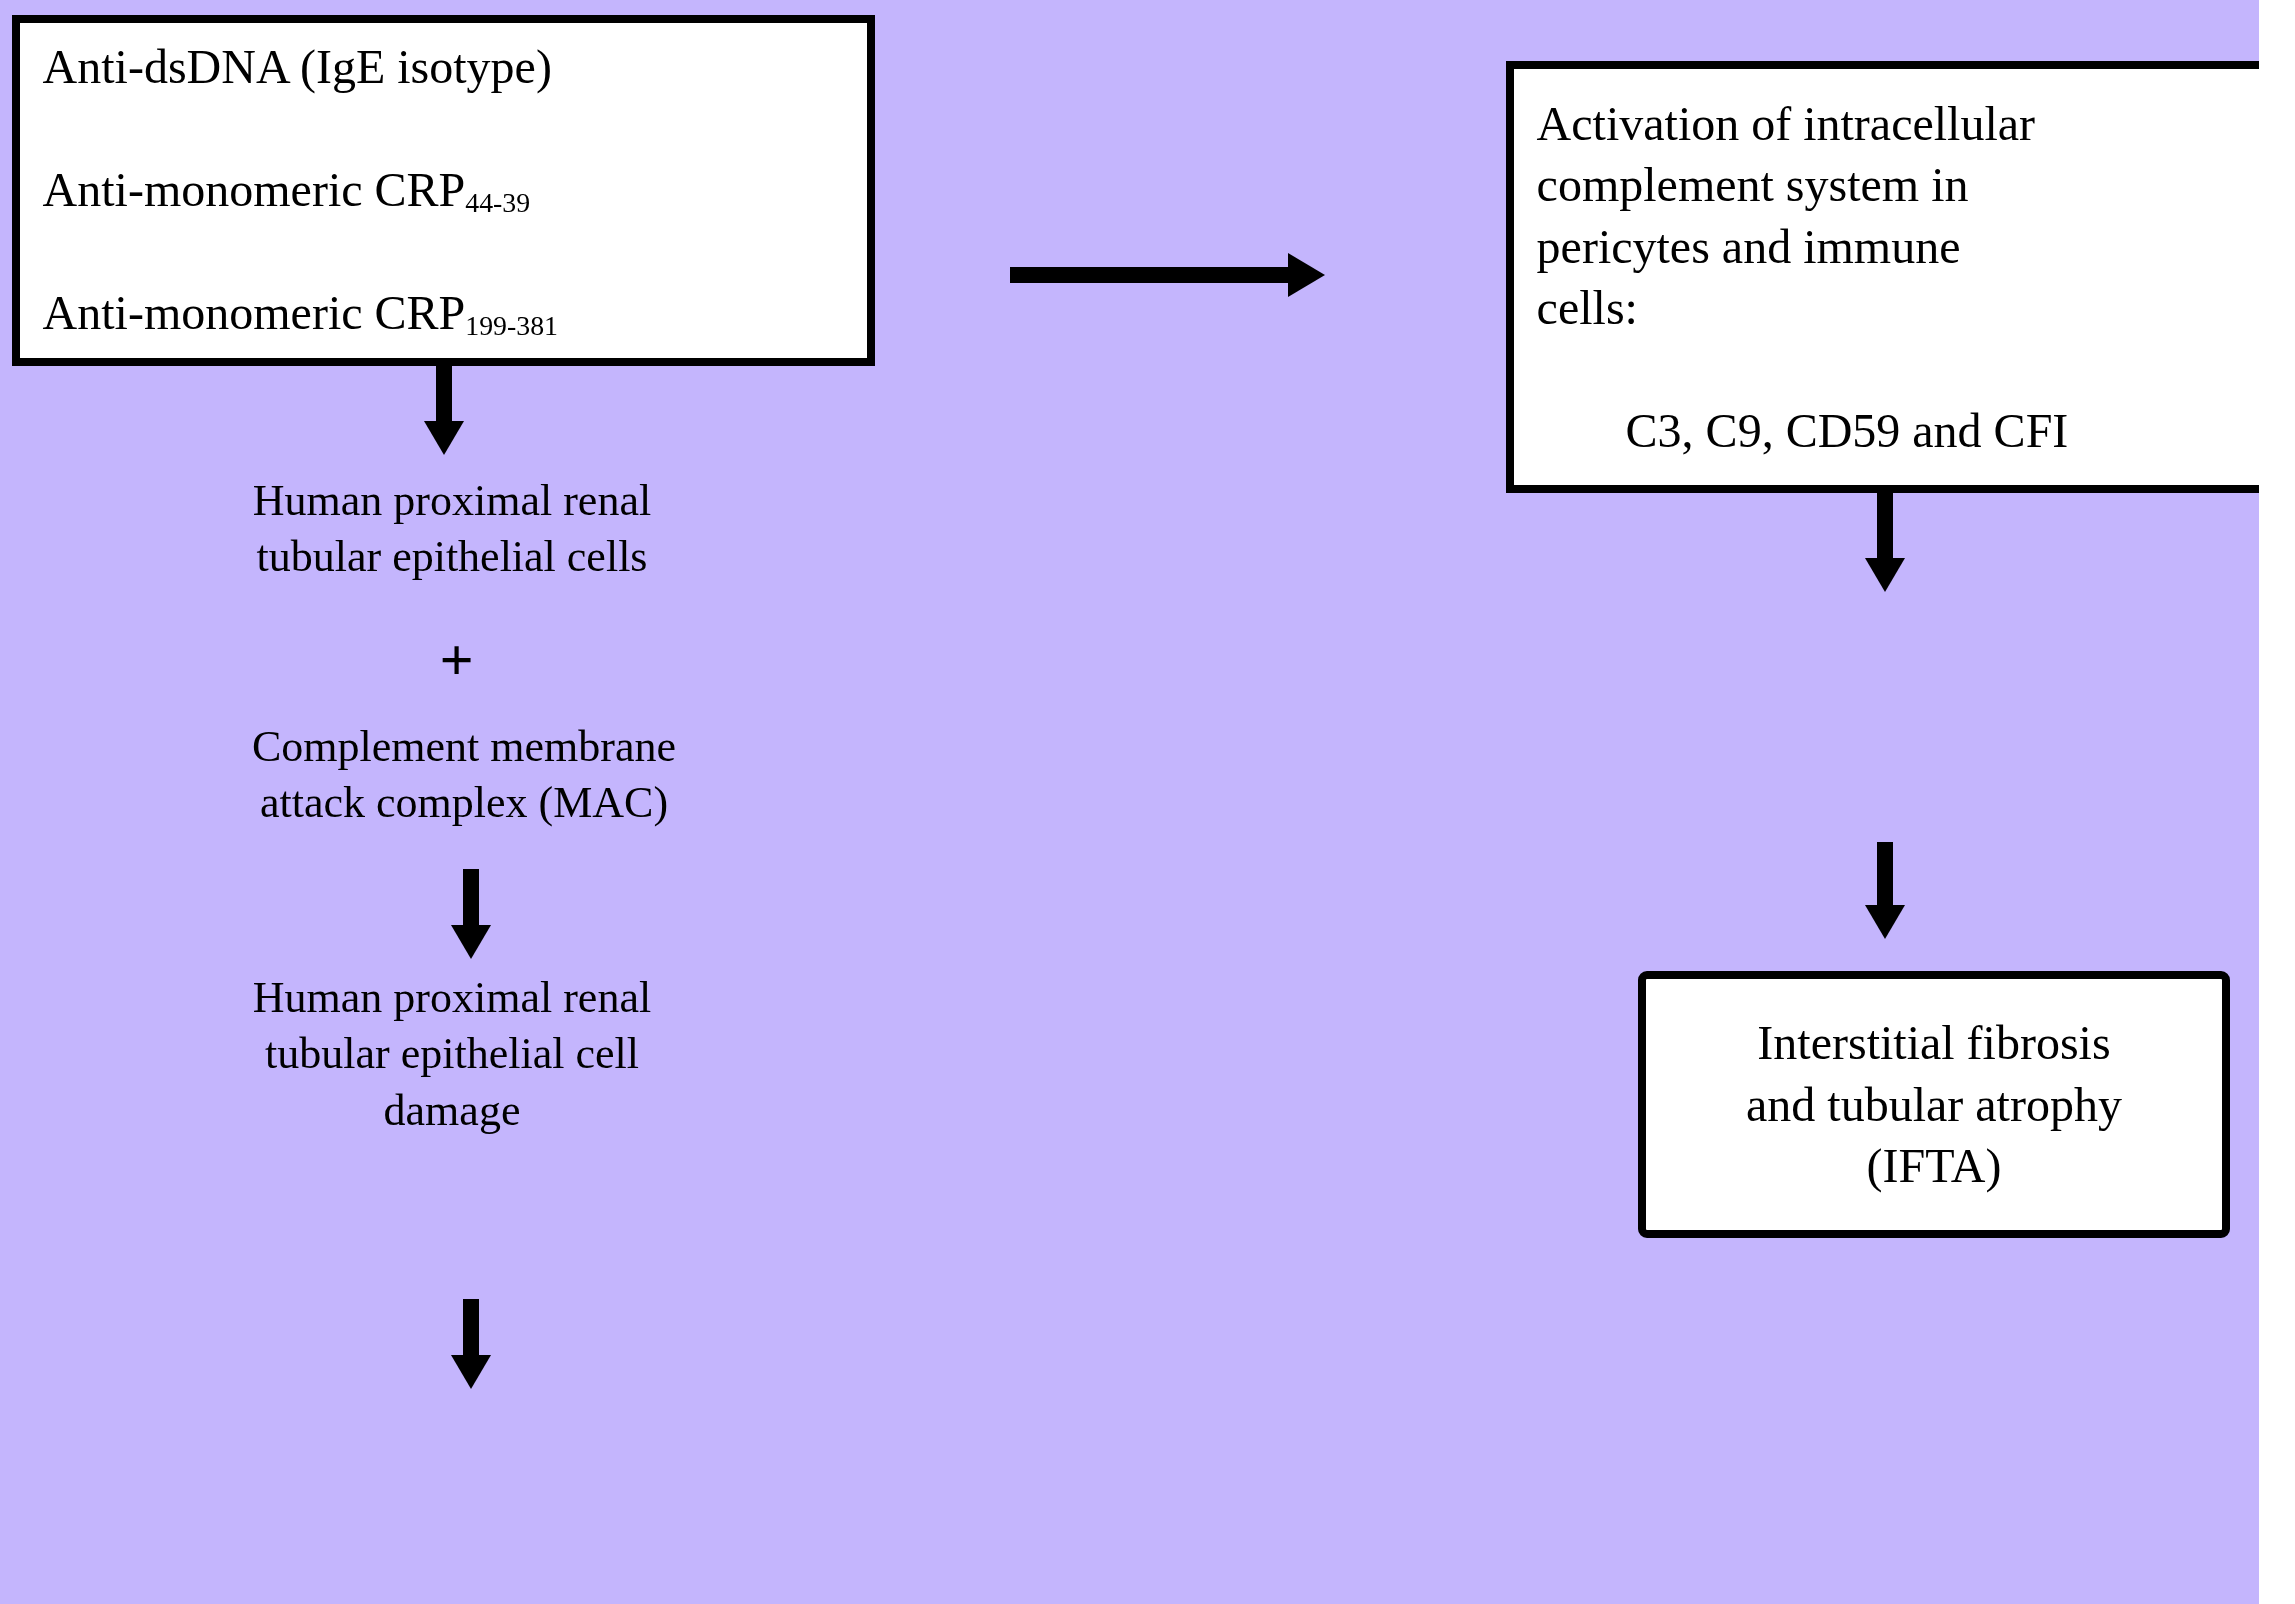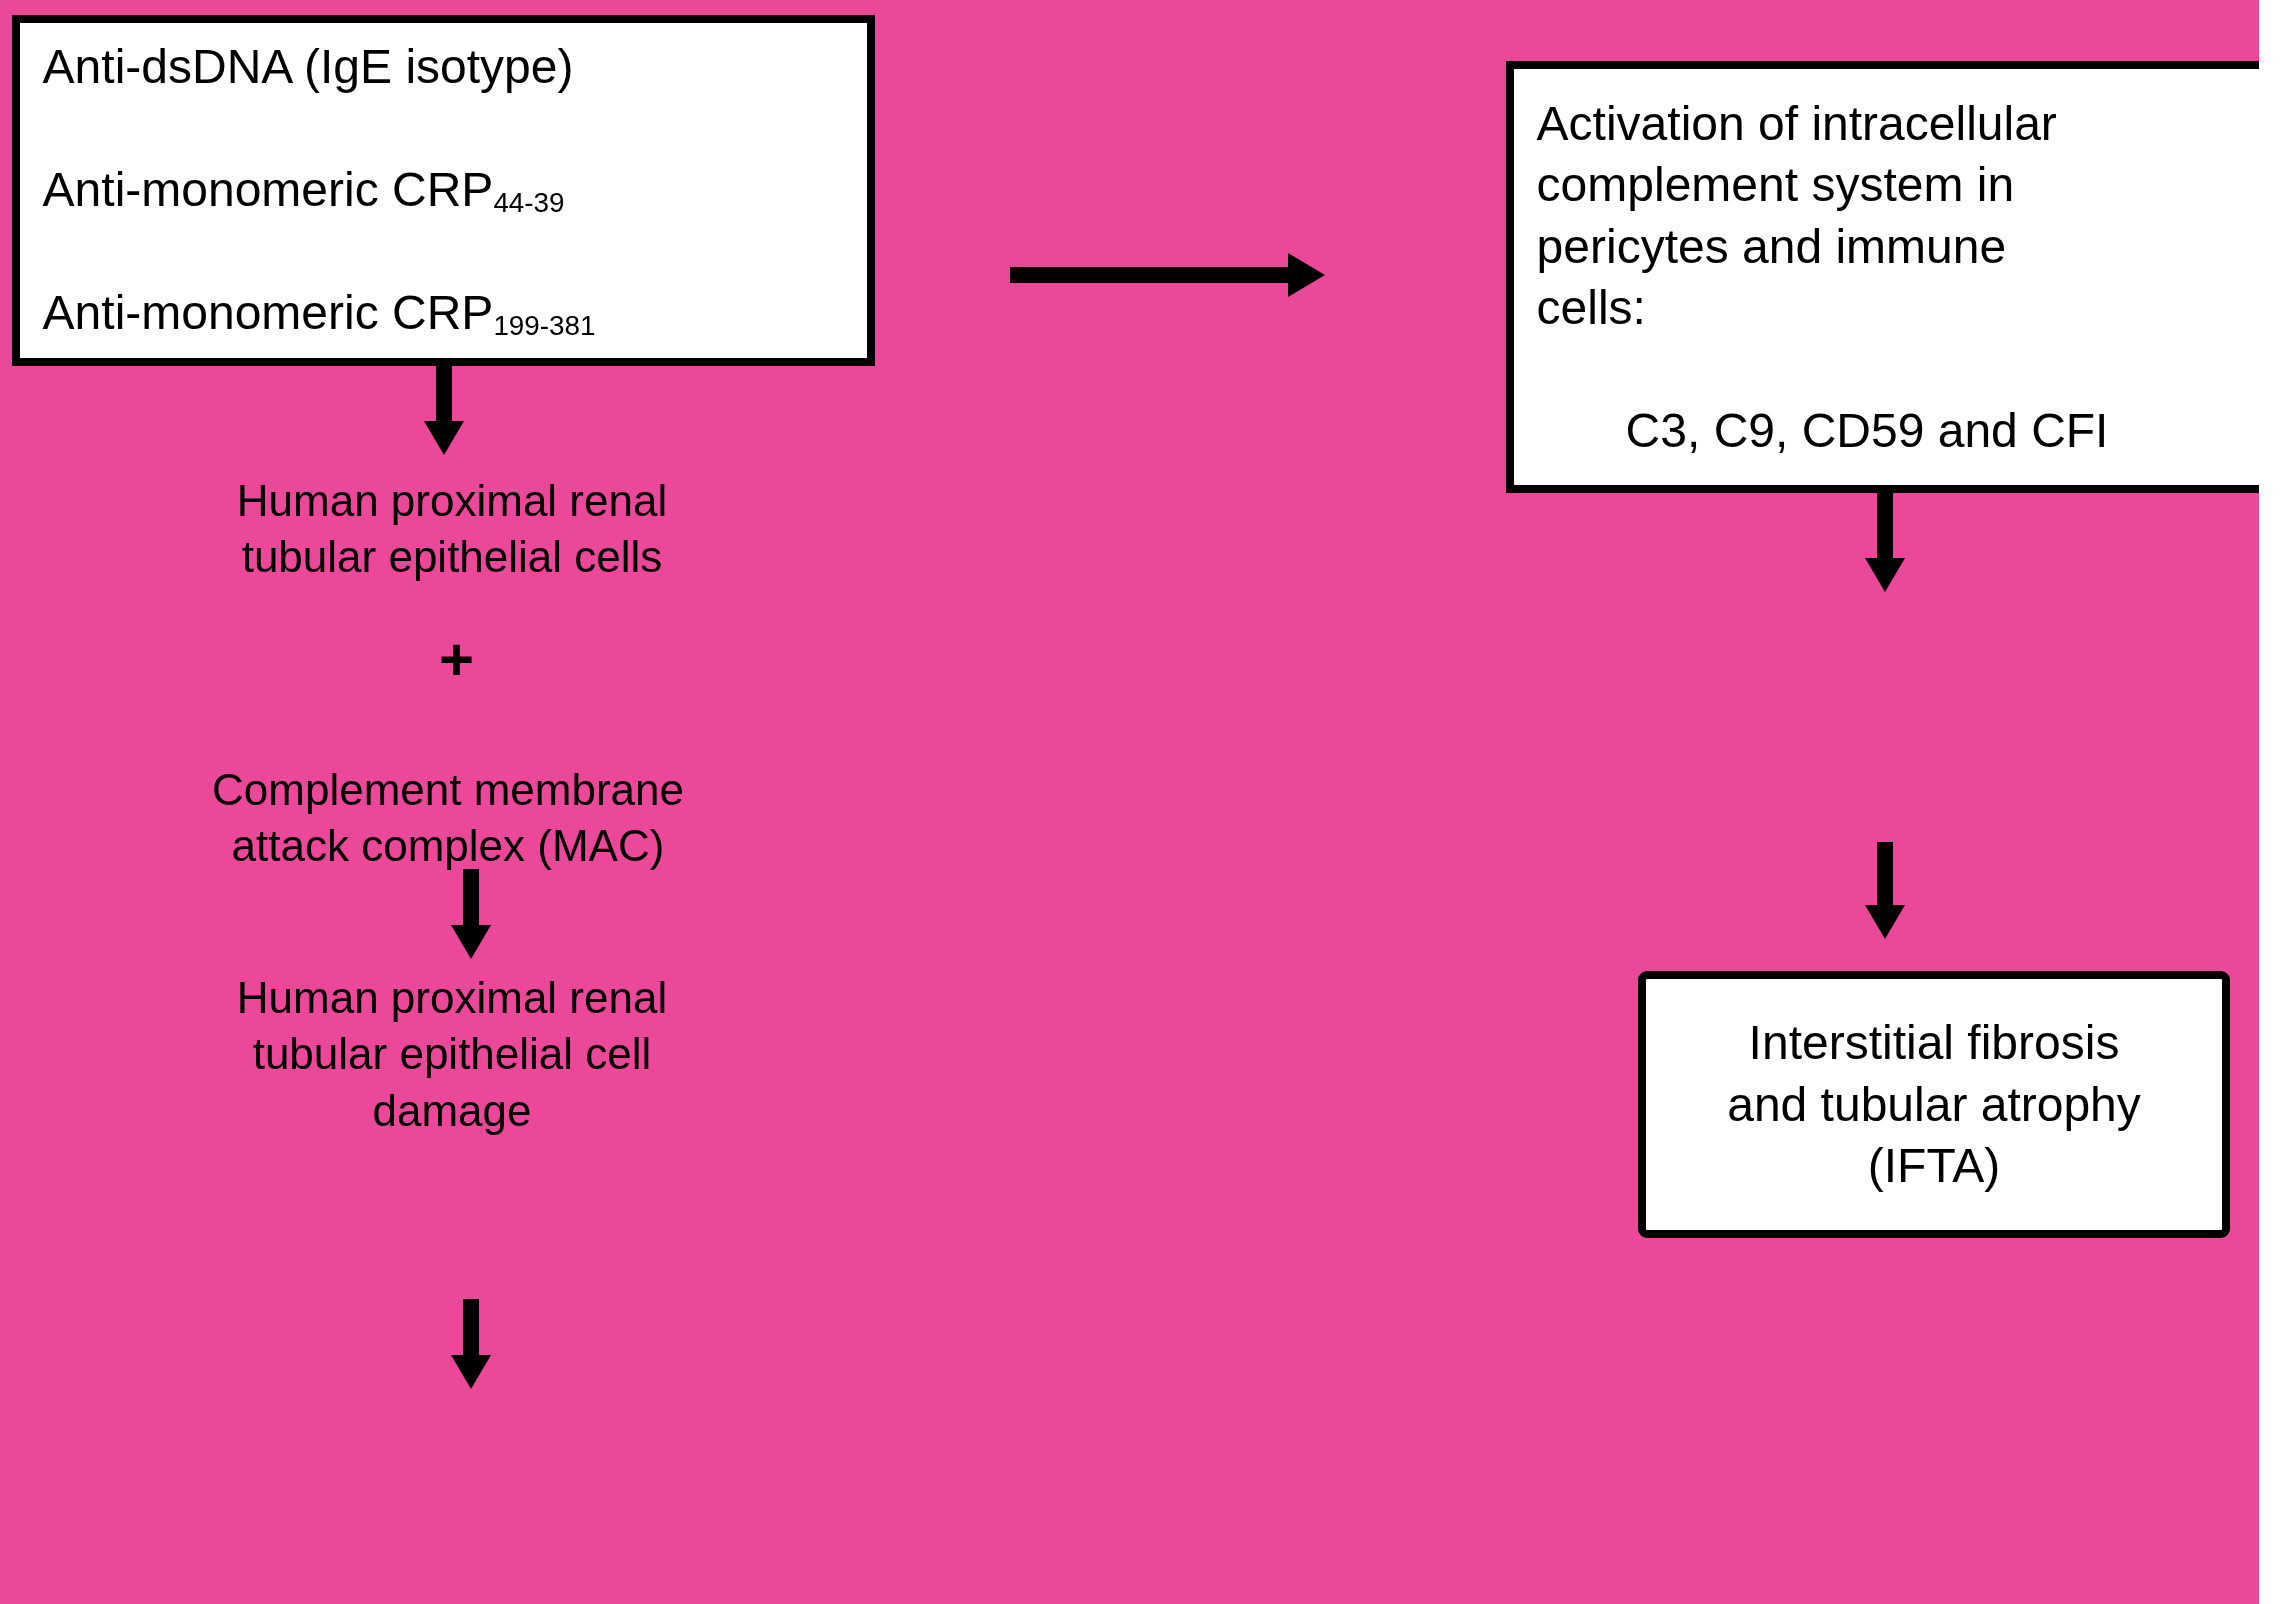--- a/index.html
+++ b/index.html
@@ -4,22 +4,22 @@
 <style>
   html, body {
     margin: 0;
     padding: 0;
     background: #ffffff;
   }
   #canvas {
     position: relative;
     width: 2259px;
     height: 1605px;
-    background: #ec4899;
-    font-family: Liberation Sans, sans-serif;
+    background: #c4b5fd;
+    font-family: Liberation Serif, serif;
     color: #000000;
     overflow: hidden;
   }
 
   .node-box {
     position: absolute;
     box-sizing: border-box;
     border: 8px solid #000000;
     background: #ffffff;
     display: flex;
@@ -123,21 +123,21 @@
   <div class="arrow-down" style="left:424px; top:365px; width:40px; height:90px;">
     <div class="shaft" style="width:16px; height:58px;"></div>
     <div class="head"></div>
   </div>
 
   <div class="free-text" style="left:48px; top:473px; width:808px;">Human proximal renal
 tubular  epithelial cells</div>
 
   <div class="plus-sign" style="left:412px; top:630px; width:89px;">+</div>
 
-  <div class="free-text" style="left:44px; top:719px; width:808px;margin-top:43px;">Complement membrane
+  <div class="free-text" style="left:60px; top:719px; width:808px;">Complement membrane
 attack complex (MAC)</div>
 
   <div class="arrow-down" style="left:451px; top:869px; width:40px; height:90px;">
     <div class="shaft" style="width:16px; height:58px;"></div>
     <div class="head"></div>
   </div>
 
   <div class="free-text" style="left:48px; top:970px; width:808px;">Human proximal renal
 tubular  epithelial cell
 damage</div>

